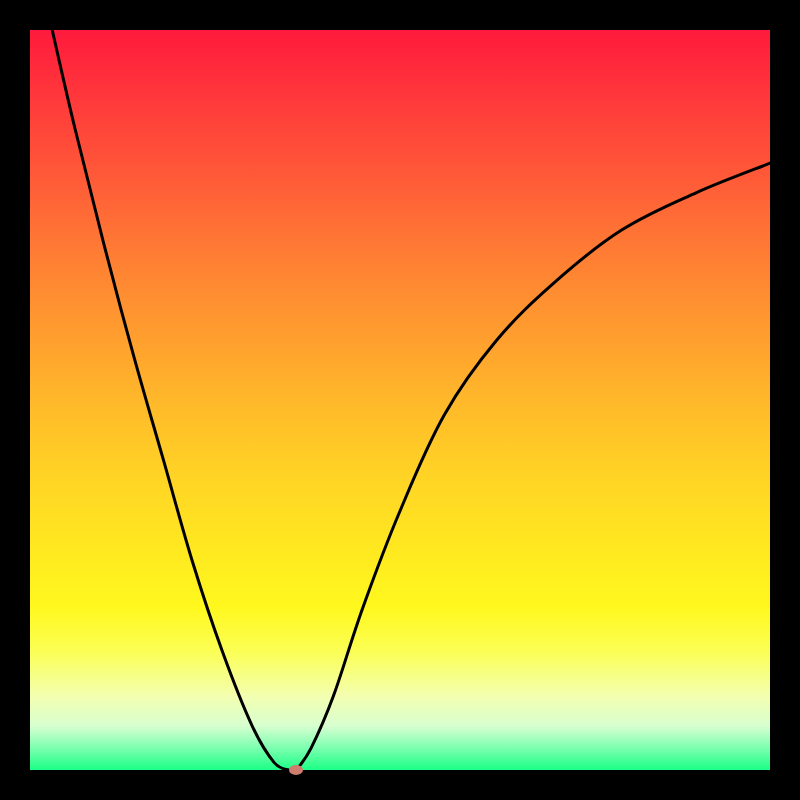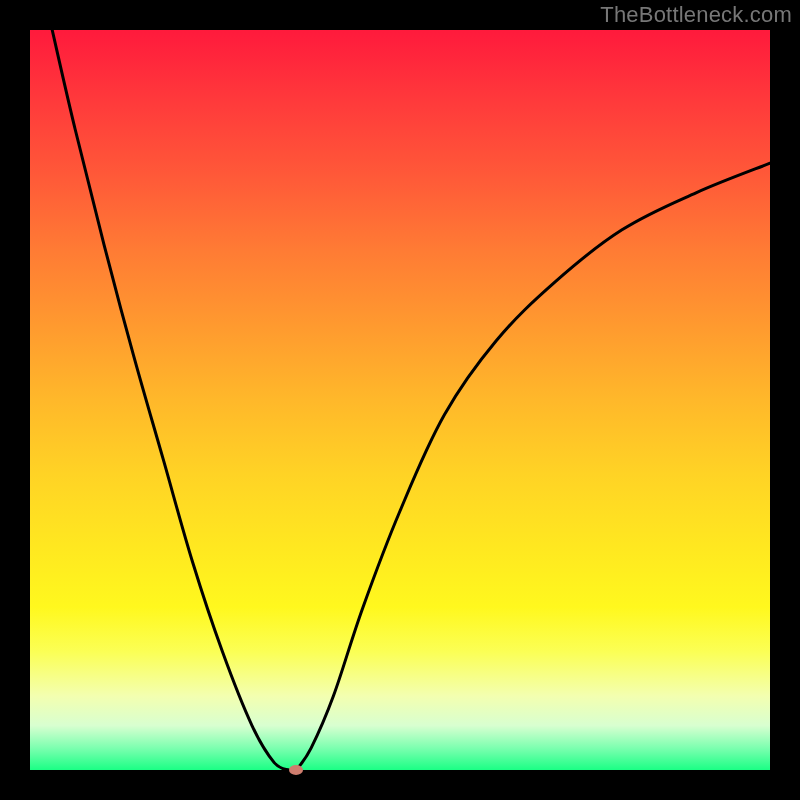--- a/index.html
+++ b/index.html
@@ -66,21 +66,20 @@
     height: 10px;
     background: #cf7d6e;
     border-radius: 50%;
     transform: translate(-50%, -50%);
   }
 </style>
 </head>
 <body>
 
 <div class="frame">
-  <div class="watermark">TheBottleneck.com</div>
   <div class="plot">
     <svg class="curve" viewBox="0 0 740 740" preserveAspectRatio="none">
       <path id="curve-left" fill="none" stroke="#000" stroke-width="3" stroke-linecap="round" d="M 22.2 0 C 26.195999999999998 17.316000000000006, 35.076 57.572000000000045, 44.4 96.20000000000005 C 53.724 134.82800000000003, 63.344 173.30800000000005, 74 214.60000000000002 C 84.656 255.892, 92.94400000000002 286.972, 103.60000000000001 325.59999999999997 C 114.256 364.22799999999995, 122.54399999999998 391.904, 133.2 429.2 C 143.856 466.496, 152.144 498.16799999999995, 162.8 532.8 C 173.45600000000002 567.432, 181.744 592.296, 192.4 621.6 C 203.056 650.904, 212.676 675.62, 222 695.6 C 231.324 715.58, 237.54000000000002 724.6080000000001, 244.20000000000002 732.6 C 250.86 740.592, 256.336 738.668, 259 740"></path>
       <path id="curve-right" fill="none" stroke="#000" stroke-width="3" stroke-linecap="round" d="M 266.4 740 C 269.06399999999996 736.004, 274.53999999999996 731.12, 281.2 717.8 C 287.86 704.4799999999999, 294.07599999999996 691.308, 303.4 666 C 312.724 640.692, 321.012 610.5, 333 577.2 C 344.988 543.9000000000001, 355.348 515.6320000000001, 370 481 C 384.652 446.368, 397.08400000000006 415.43600000000004, 414.40000000000003 384.8 C 431.716 354.164, 446.22 334.776, 466.2 310.8 C 486.17999999999995 286.824, 502.756 271.5799999999999, 525.4 251.59999999999997 C 548.044 231.61999999999998, 566.692 215.78400000000008, 592 199.80000000000007 C 617.308 183.81600000000006, 639.36 174.78799999999995, 666 162.79999999999995 C 692.64 150.81199999999995, 726.68 138.52800000000002, 740 133.20000000000005"></path>
     </svg>
     <div class="marker" id="min-marker" style="left: 266.4px; top: 740px; background: rgb(207, 125, 110);"></div>
   </div>
 </div>
 
 </body></html>

